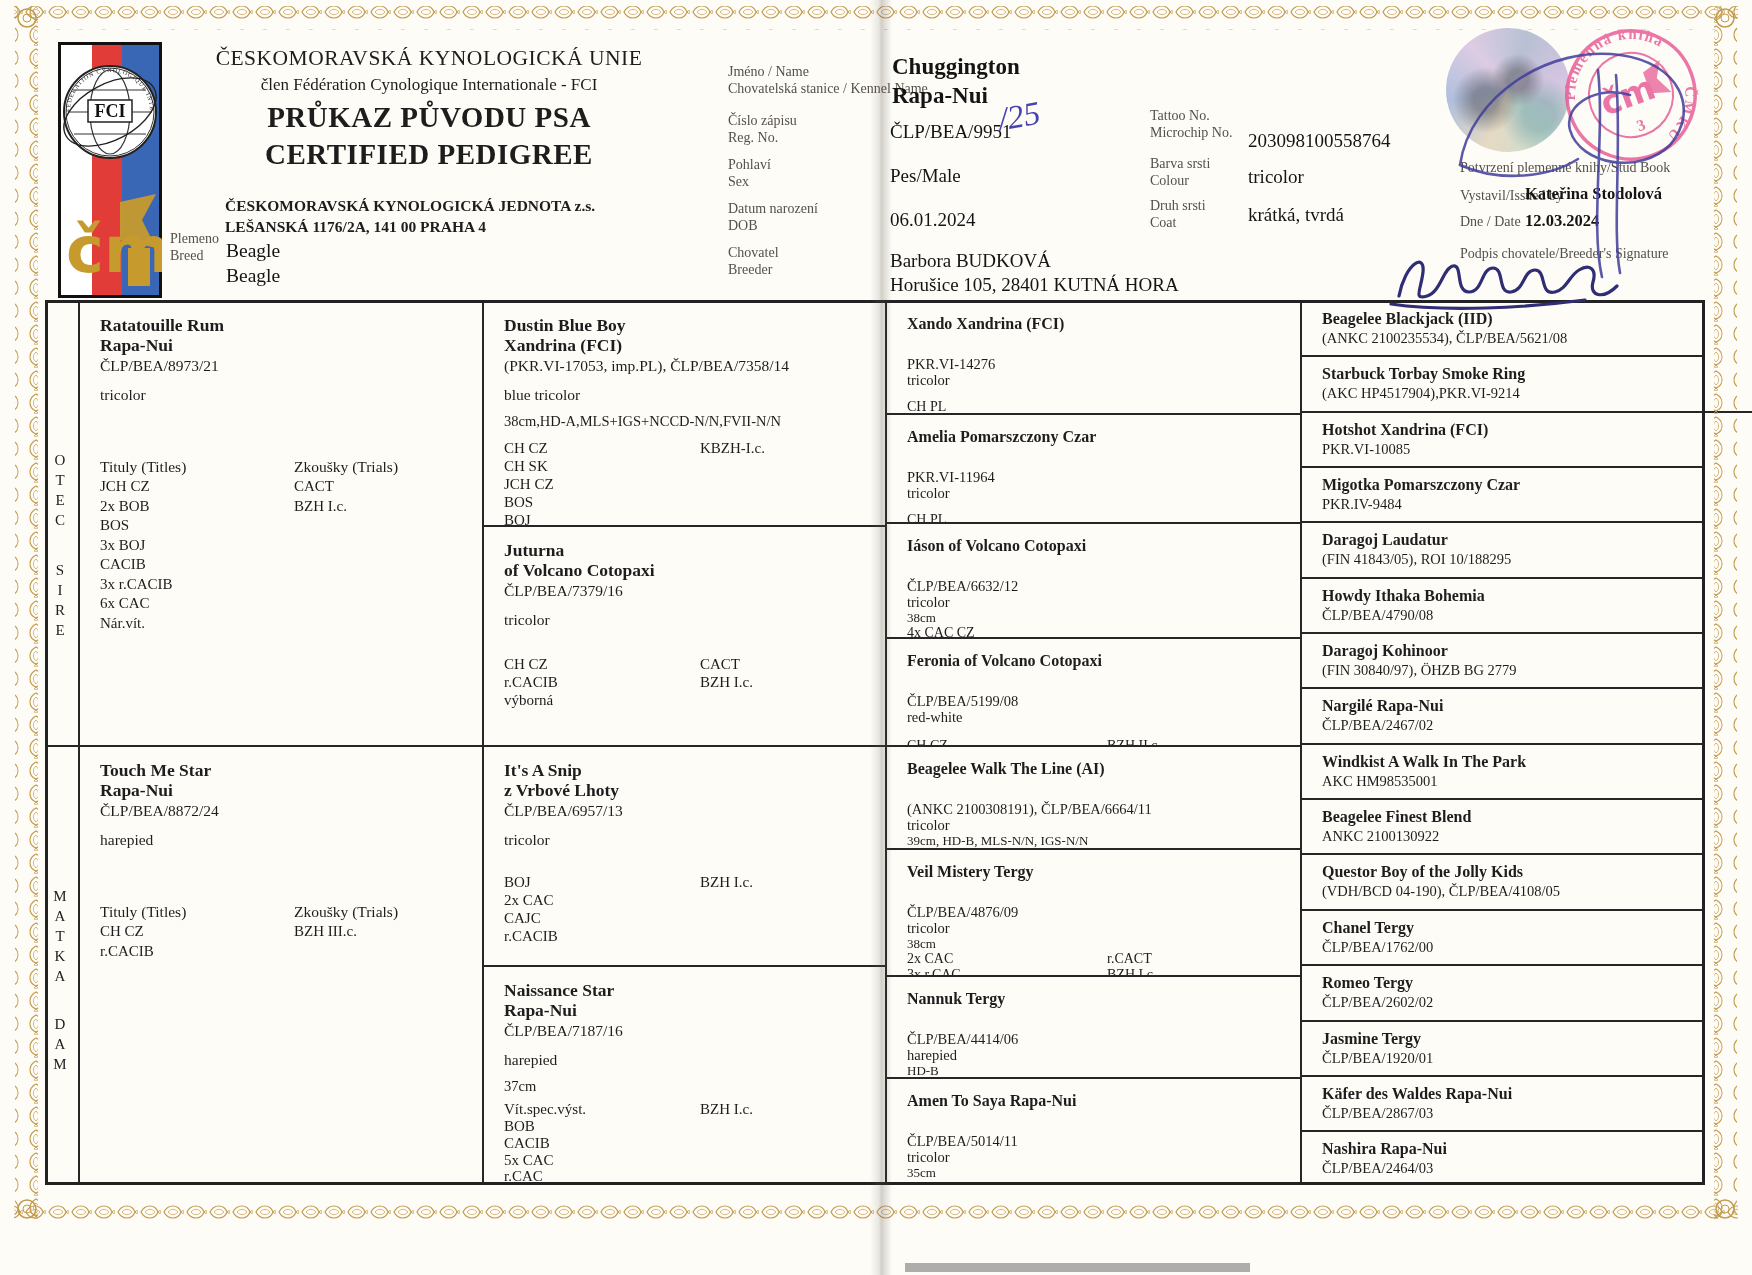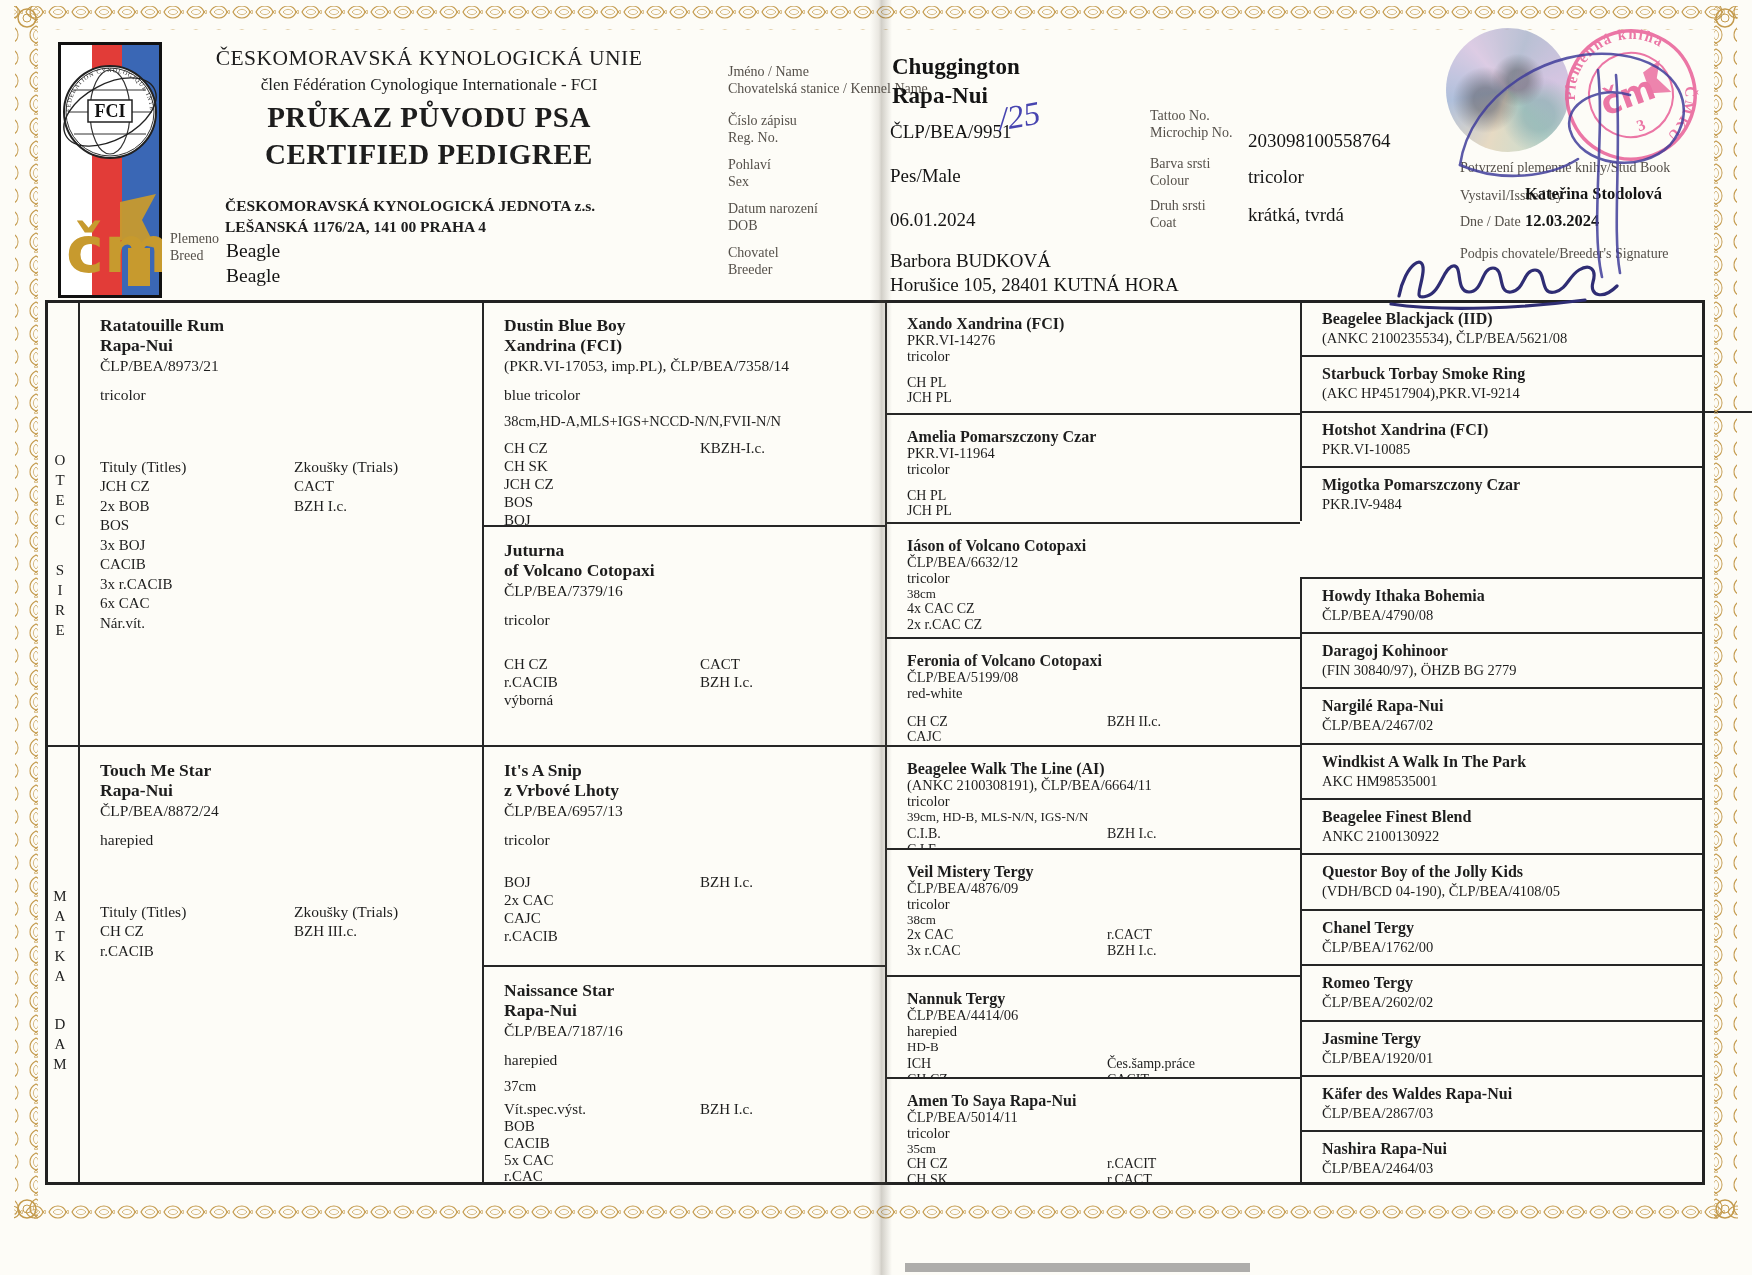--- a/index.html
+++ b/index.html
@@ -26,21 +26,21 @@
   .nm{font-weight:bold;font-size:17.5px;line-height:1.16;}
   .rg{font-size:15.5px;line-height:1.3;}
   .cl{font-size:15.5px;margin-top:10px;}
   .inf{font-size:14.5px;margin-top:9px;}
   .lists{position:relative;margin-top:9px;font-size:15px;line-height:1.2;}
   .rlist{position:absolute;left:196px;top:0;}
   .tt{position:absolute;left:20px;right:6px;top:155px;font-size:15px;line-height:1.3;}
   .tt-label{font-size:15.5px;}
   .ttr{position:absolute;left:194px;top:0;}
   .g3 .nm{font-size:16px;line-height:1.12;}
-  .g3 .rg{font-size:14.5px;line-height:1.1;}
+  .g3 .rg{font-size:14.5px;line-height:1.1;margin-top:24px;}
   .g3 .cl{margin-top:0;font-size:14.5px;line-height:1.1;}
   .g3 .inf{margin-top:0;font-size:13px;line-height:1.1;}
   .g3 .lists{margin-top:0;font-size:14px;line-height:1.12;}
   .g3 .rlist{left:200px;}
   .g4{padding-top:8px;}
   .g4 .nm{font-size:16px;line-height:1.18;}
   .g4 .rg{font-size:14.5px;}
   .vword{position:absolute;left:6px;writing-mode:vertical-rl;text-orientation:upright;
          font-size:15px;letter-spacing:4px;z-index:3;}
   
@@ -490,20 +490,24 @@
       <div class="rg">(AKC HP4517904),PKR.VI-9214</div>
       </div>
     <div class="cell g4" style="left:1255px;top:111px;width:463px;height:55px">
       <div class="nm">Hotshot Xandrina (FCI)</div>
       <div class="rg">PKR.VI-10085</div>
       </div>
     <div class="cell g4" style="left:1255px;top:166px;width:405px;height:55px">
       <div class="nm">Migotka Pomarszczony Czar</div>
       <div class="rg">PKR.IV-9484</div>
       </div>
+    <div class="cell g4" style="left:1255px;top:221px;width:405px;height:56px">
+      <div class="nm">Daragoj Laudatur</div>
+      <div class="rg">(FIN 41843/05), ROI 10/188295</div>
+      </div>
     <div class="cell g4" style="left:1255px;top:277px;width:405px;height:55px">
       <div class="nm">Howdy Ithaka Bohemia</div>
       <div class="rg">ČLP/BEA/4790/08</div>
       </div>
     <div class="cell g4" style="left:1255px;top:332px;width:405px;height:55px">
       <div class="nm">Daragoj Kohinoor</div>
       <div class="rg">(FIN 30840/97), ÖHZB BG 2779</div>
       </div>
     <div class="cell g4" style="left:1255px;top:387px;width:405px;height:68px">
       <div class="nm">Nargilé Rapa-Nui</div>

